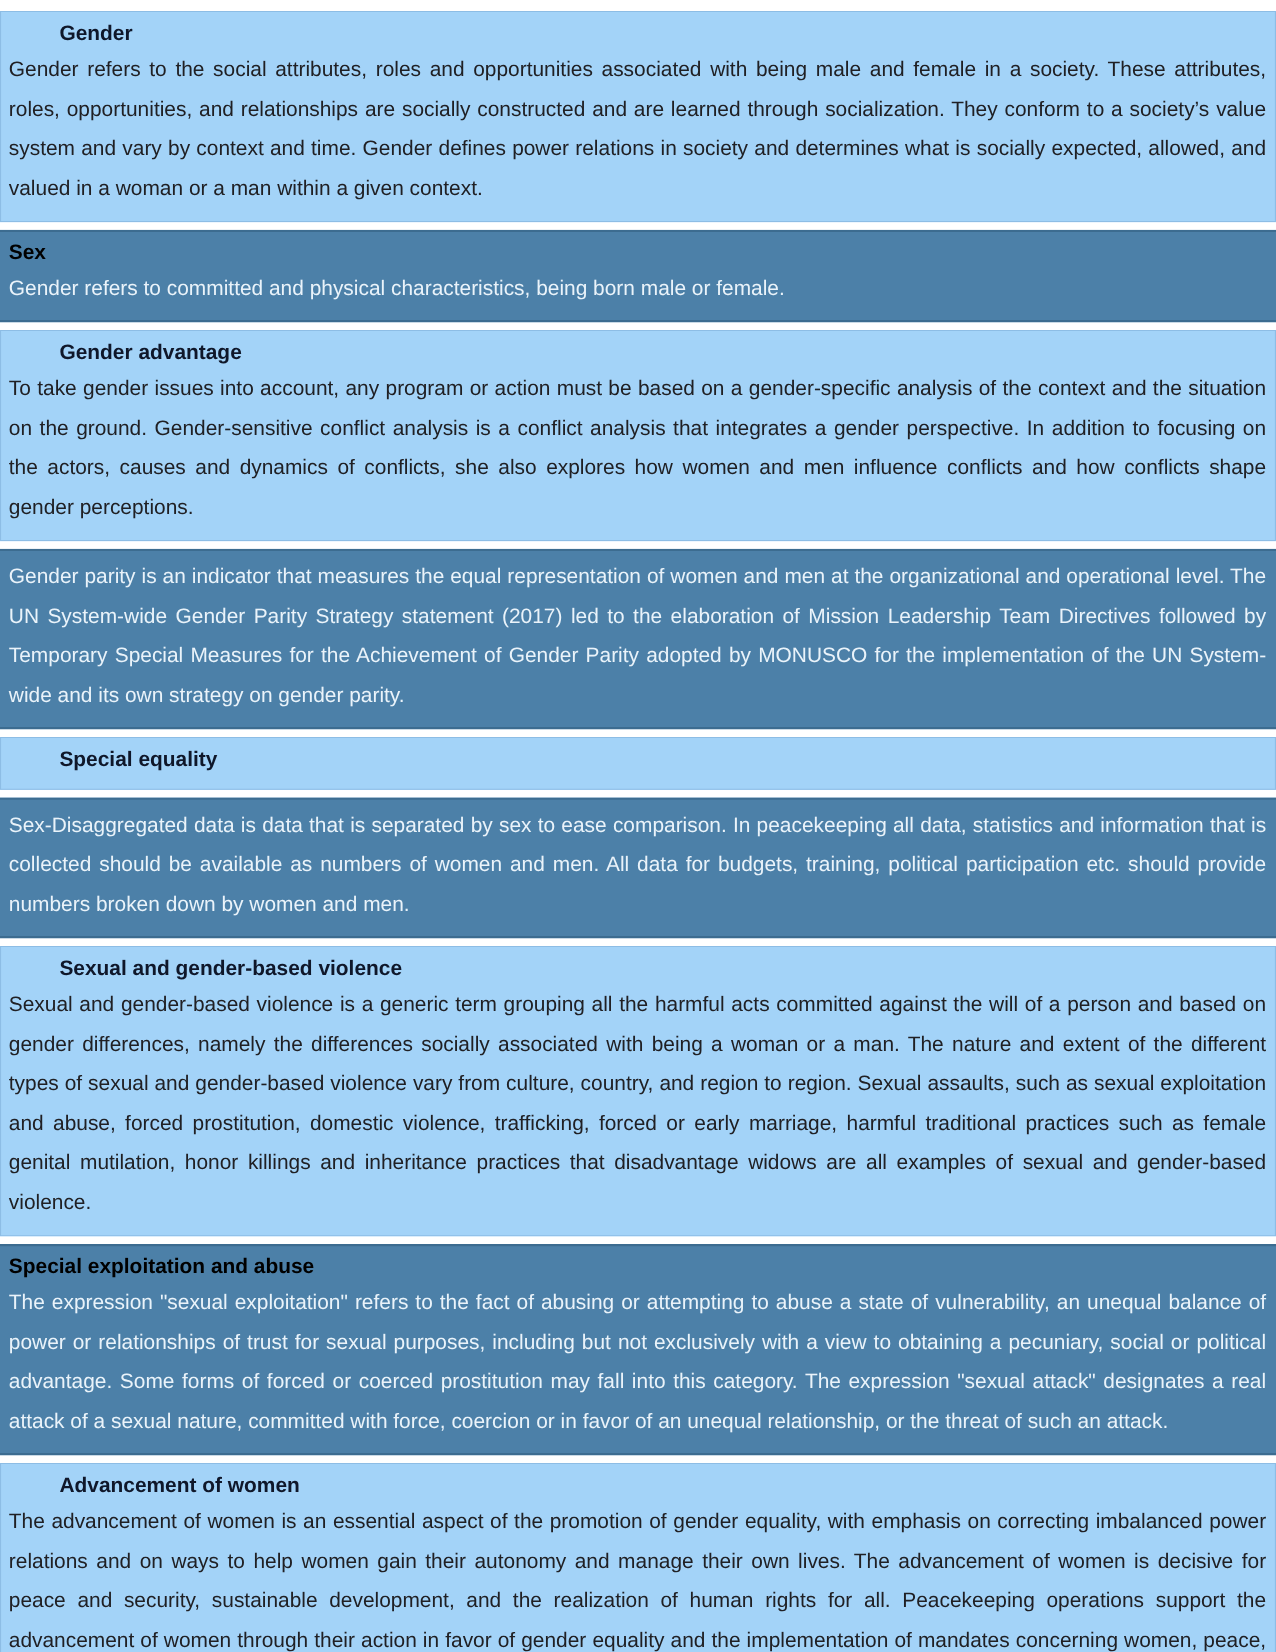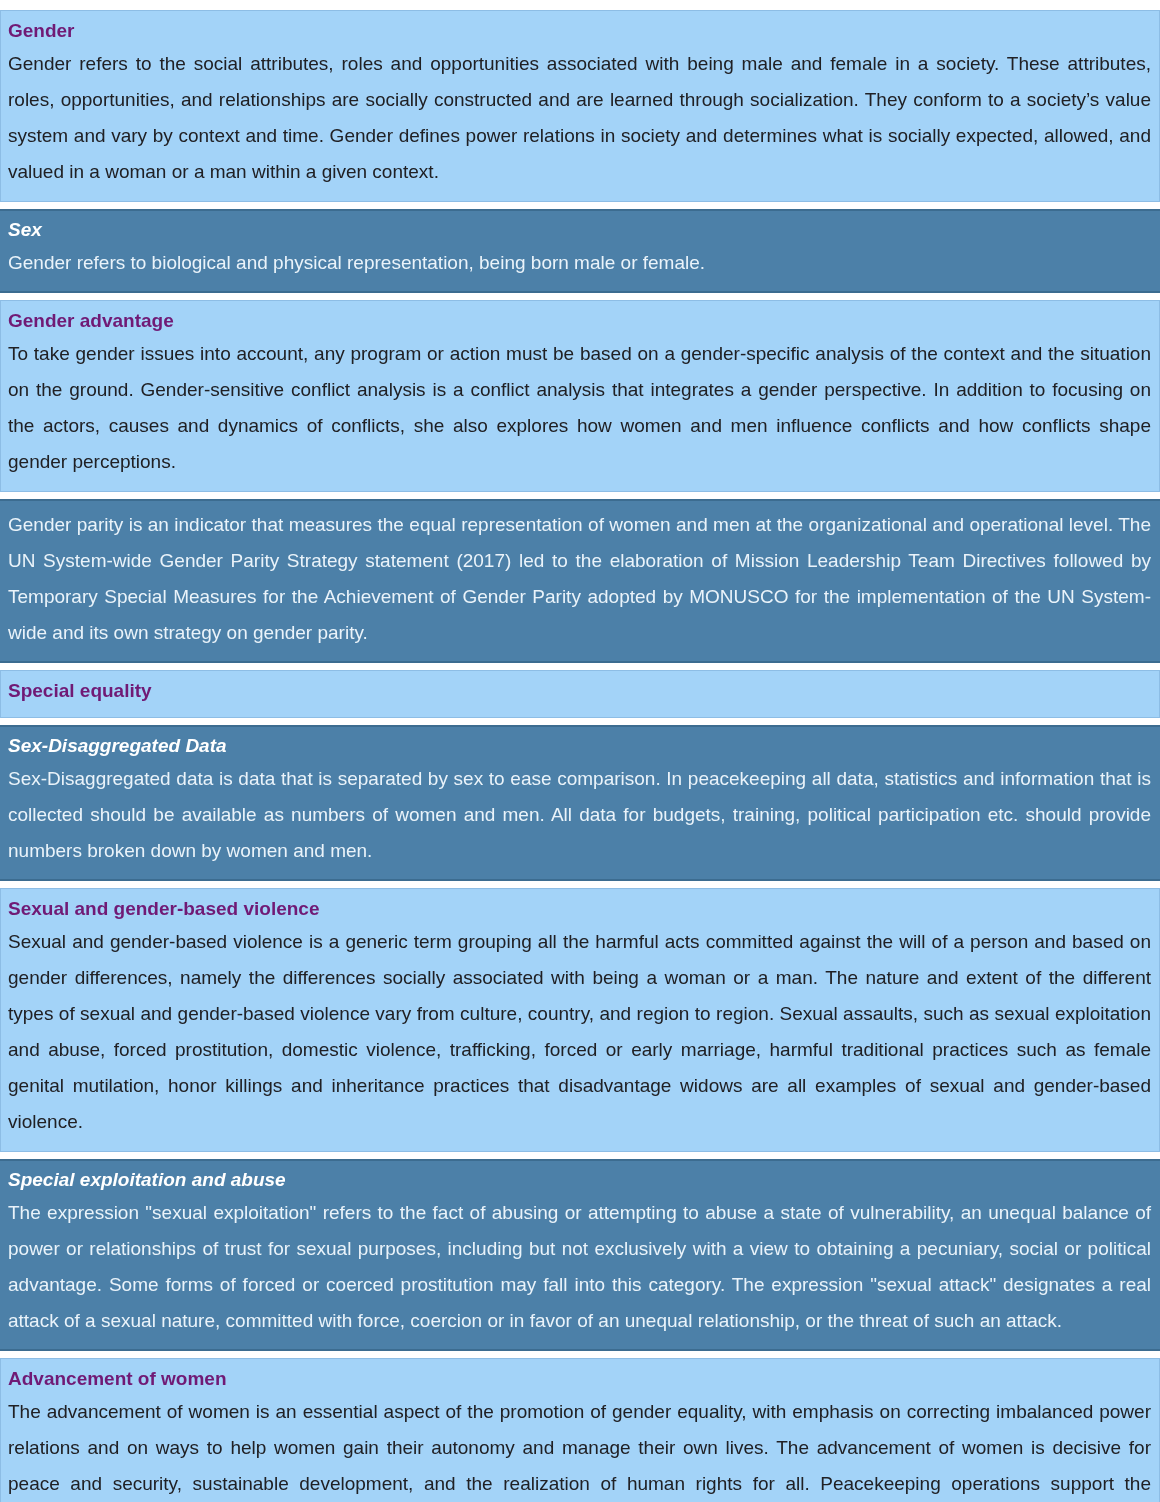--- a/index.html
+++ b/index.html
@@ -28,22 +28,22 @@
     box-shadow: inset 0 2px 0 #3c6c90, inset 0 -2px 0 #3c6c90;
   }
   .band h2 {
     font-size: 19px;
     line-height: 26px;
     font-weight: bold;
     margin: 0 0 2px 0;
     padding: 0;
     text-align: left;
   }
-  .band.light h2 { color: #701a75; }
-  .band.dark h2 { color: #ffffff; font-style: italic; }
+  .band.light h2 { color: #0f172a; margin-left: 46px; }
+  .band.dark h2 { color: #000000; }
   .band p {
     font-size: 19px;
     line-height: 36px;
     margin: 0;
     padding: 0;
     text-align: justify;
     hyphens: none;
   }
   .band.pad-bottom { padding-bottom: 14px; }
   .next-partial {
@@ -58,38 +58,37 @@
 
 <main>
 
   <section class="band light">
     <h2>Gender</h2>
     <p>Gender refers to the social attributes, roles and opportunities associated with being male and female in a society. These attributes, roles, opportunities, and relationships are socially constructed and are learned through socialization. They conform to a society’s value system and vary by context and time. Gender defines power relations in society and determines what is socially expected, allowed, and valued in a woman or a man within a given context.</p>
   </section>
 
   <section class="band dark">
     <h2>Sex</h2>
-    <p>Gender refers to biological and physical representation, being born male or female.</p>
+    <p>Gender refers to committed and physical characteristics, being born male or female.</p>
   </section>
 
   <section class="band light">
     <h2>Gender advantage</h2>
     <p>To take gender issues into account, any program or action must be based on a gender-specific analysis of the context and the situation on the ground. Gender-sensitive conflict analysis is a conflict analysis that integrates a gender perspective. In addition to focusing on the actors, causes and dynamics of conflicts, she also explores how women and men influence conflicts and how conflicts shape gender perceptions.</p>
   </section>
 
   <section class="band dark">
     <p>Gender parity is an indicator that measures the equal representation of women and men at the organizational and operational level. The UN System-wide Gender Parity Strategy statement (2017) led to the elaboration of Mission Leadership Team Directives followed by Temporary Special Measures for the Achievement of Gender Parity adopted by MONUSCO for the implementation of the UN System-wide and its own strategy on gender parity.</p>
   </section>
 
   <section class="band light">
     <h2>Special equality</h2>
   </section>
 
   <section class="band dark">
-    <h2>Sex-Disaggregated Data</h2>
     <p>Sex-Disaggregated data is data that is separated by sex to ease comparison. In peacekeeping all data, statistics and information that is collected should be available as numbers of women and men. All data for budgets, training, political participation etc. should provide numbers broken down by women and men.</p>
   </section>
 
   <section class="band light">
     <h2>Sexual and gender-based violence</h2>
     <p>Sexual and gender-based violence is a generic term grouping all the harmful acts committed against the will of a person and based on gender differences, namely the differences socially associated with being a woman or a man. The nature and extent of the different types of sexual and gender-based violence vary from culture, country, and region to region. Sexual assaults, such as sexual exploitation and abuse, forced prostitution, domestic violence, trafficking, forced or early marriage, harmful traditional practices such as female genital mutilation, honor killings and inheritance practices that disadvantage widows are all examples of sexual and gender-based violence.</p>
   </section>
 
   <section class="band dark">
     <h2>Special exploitation and abuse</h2>

